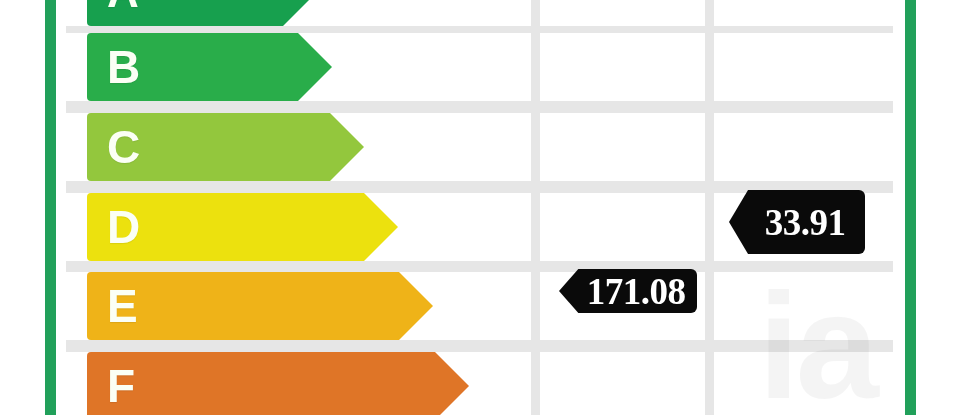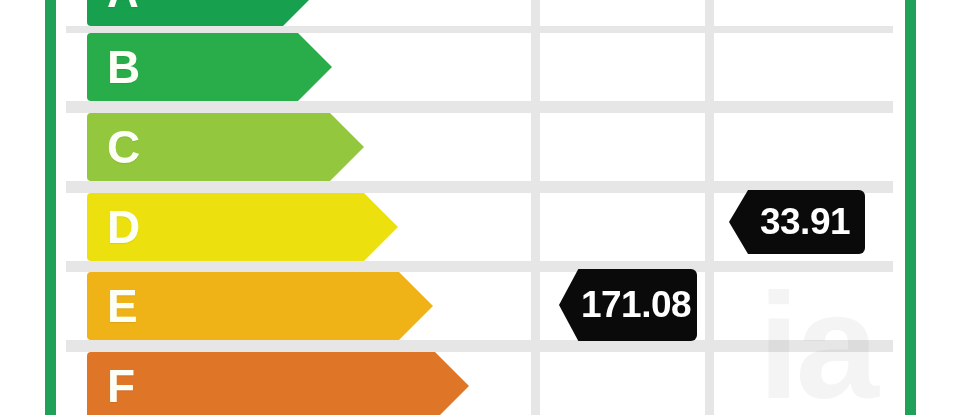--- a/index.html
+++ b/index.html
@@ -93,20 +93,21 @@
   .badge {
     position: absolute;
     background: #0a0a0a;
     color: #ffffff;
     display: flex;
     align-items: center;
     justify-content: center;
     font-weight: bold;
     border-radius: 0 6px 6px 0;
     letter-spacing: -0.5px;
+    font-family: Liberation Serif, serif;
   }
   .badge .badge-text {
     position: relative;
     left: 8px;
   }
 
   
   .watermark {
     position: absolute;
     right: 18px;
@@ -184,19 +185,19 @@
         </div>
         <div class="bar" style="left: 21px; top: 352px; width: 382px; height: 68px; background: rgb(223, 117, 39); clip-path: polygon(0px 0px, 91.1% 0px, 100% 50%, 91.1% 100%, 0px 100%);">
           <span class="bar-letter" style="font-size: 46px;">F</span>
         </div>
       </div>
 
     <div id="badges-layer">
         <div class="badge" style="left: 663px; top: 190px; width: 136px; height: 64px; font-size: 37px; clip-path: polygon(14% 0px, 100% 0px, 100% 100%, 14% 100%, 0px 50%);">
           <span class="badge-text">33.91</span>
         </div>
-        <div class="badge" style="left: 493px; top: 269px; width: 138px; height: 72px; font-size: 37px; clip-path: polygon(14% 0px, 100% 0px, 100% 100%, 14% 100%, 0px 50%);">
+        <div class="badge" style="left: 493px; top: 269px; width: 138px; height: 44px; font-size: 37px; clip-path: polygon(14% 0px, 100% 0px, 100% 100%, 14% 100%, 0px 50%);">
           <span class="badge-text">171.08</span>
         </div>
       </div>
 
   </div>
 </div>
 
 </body></html>

